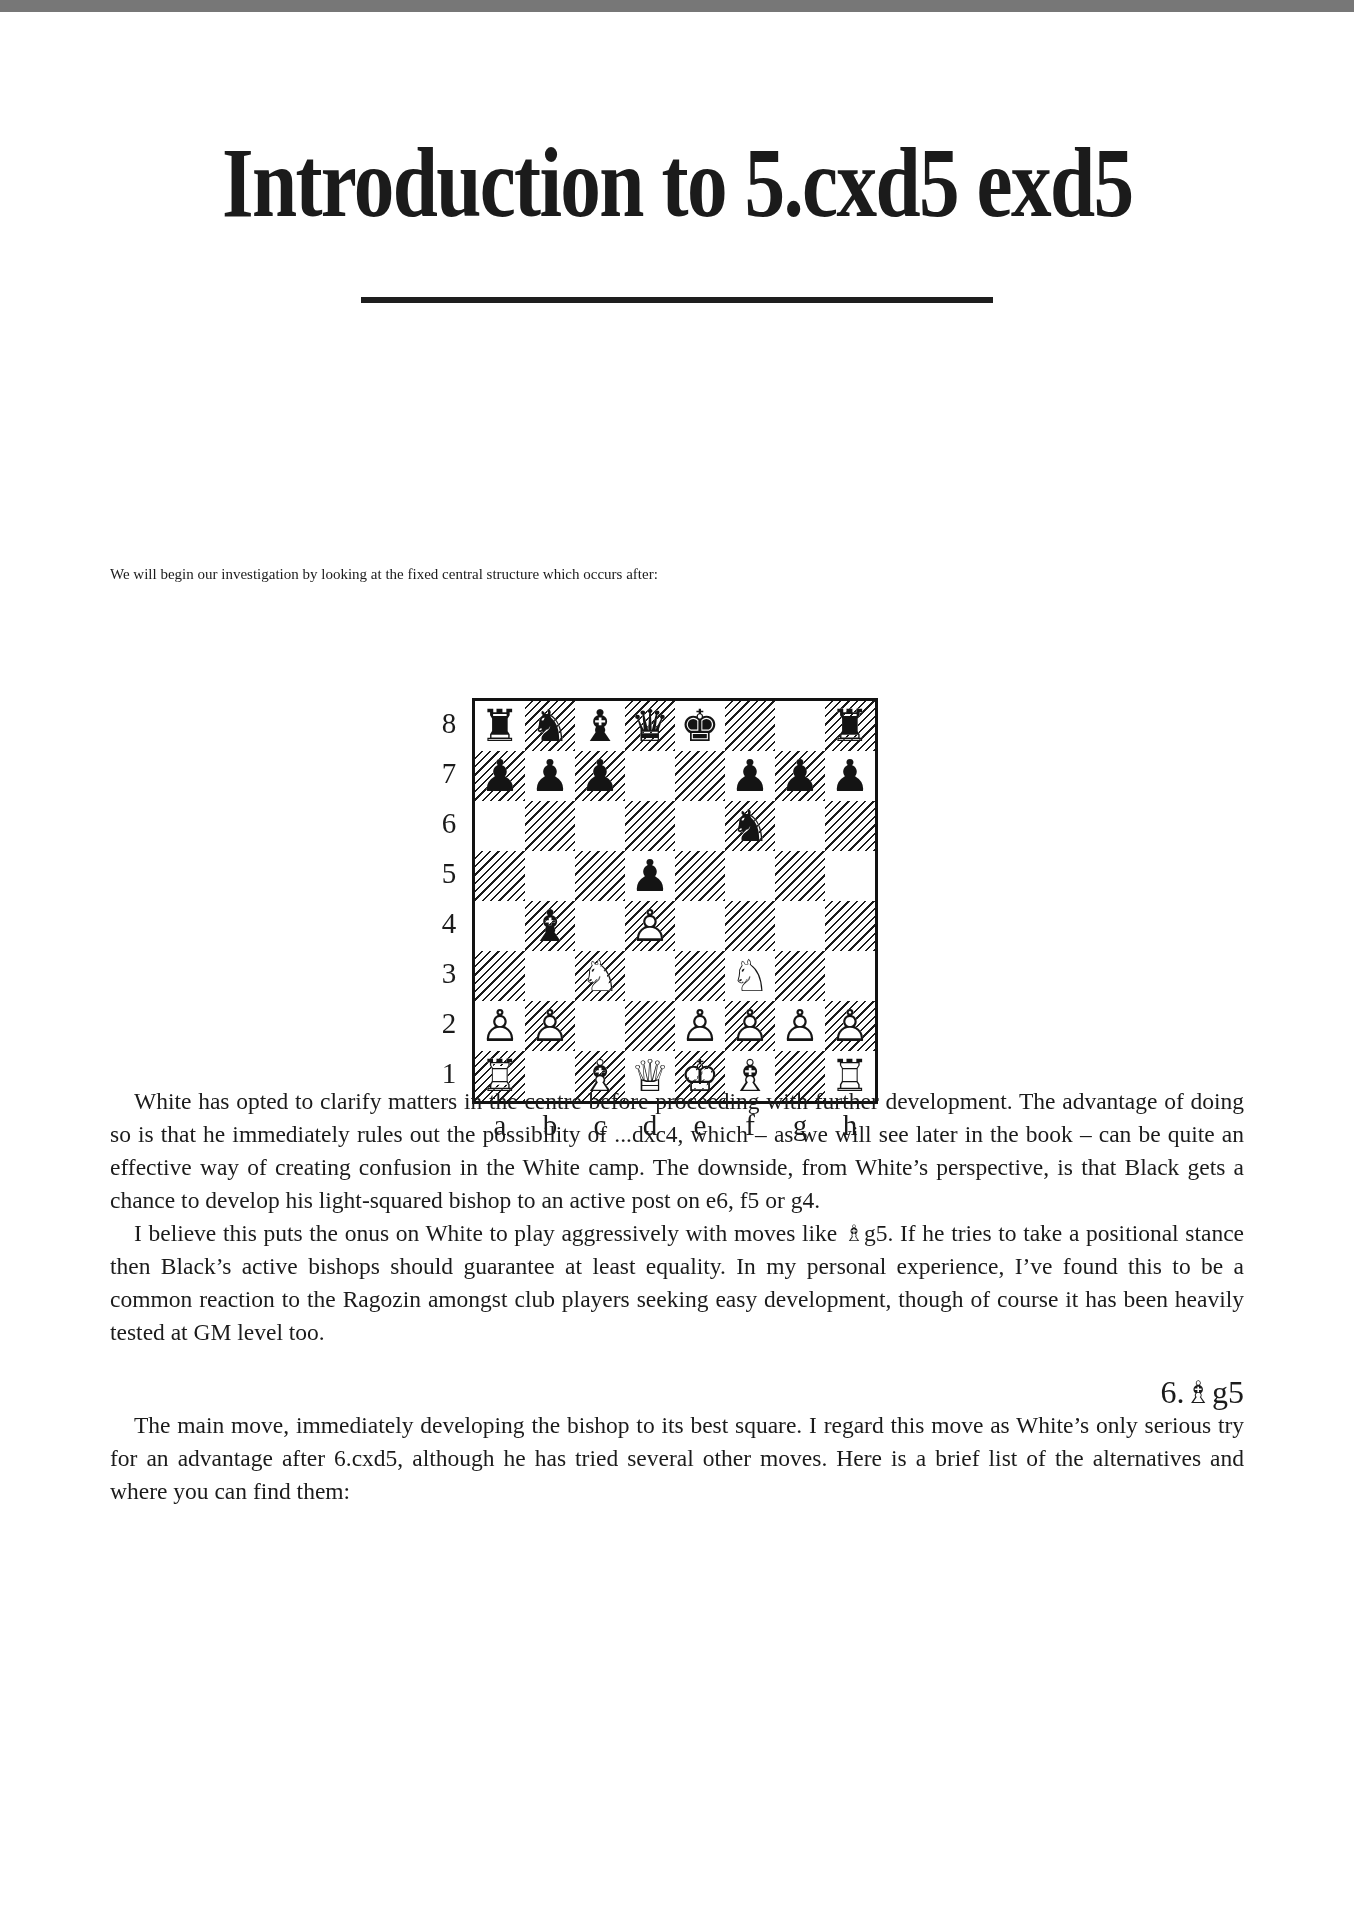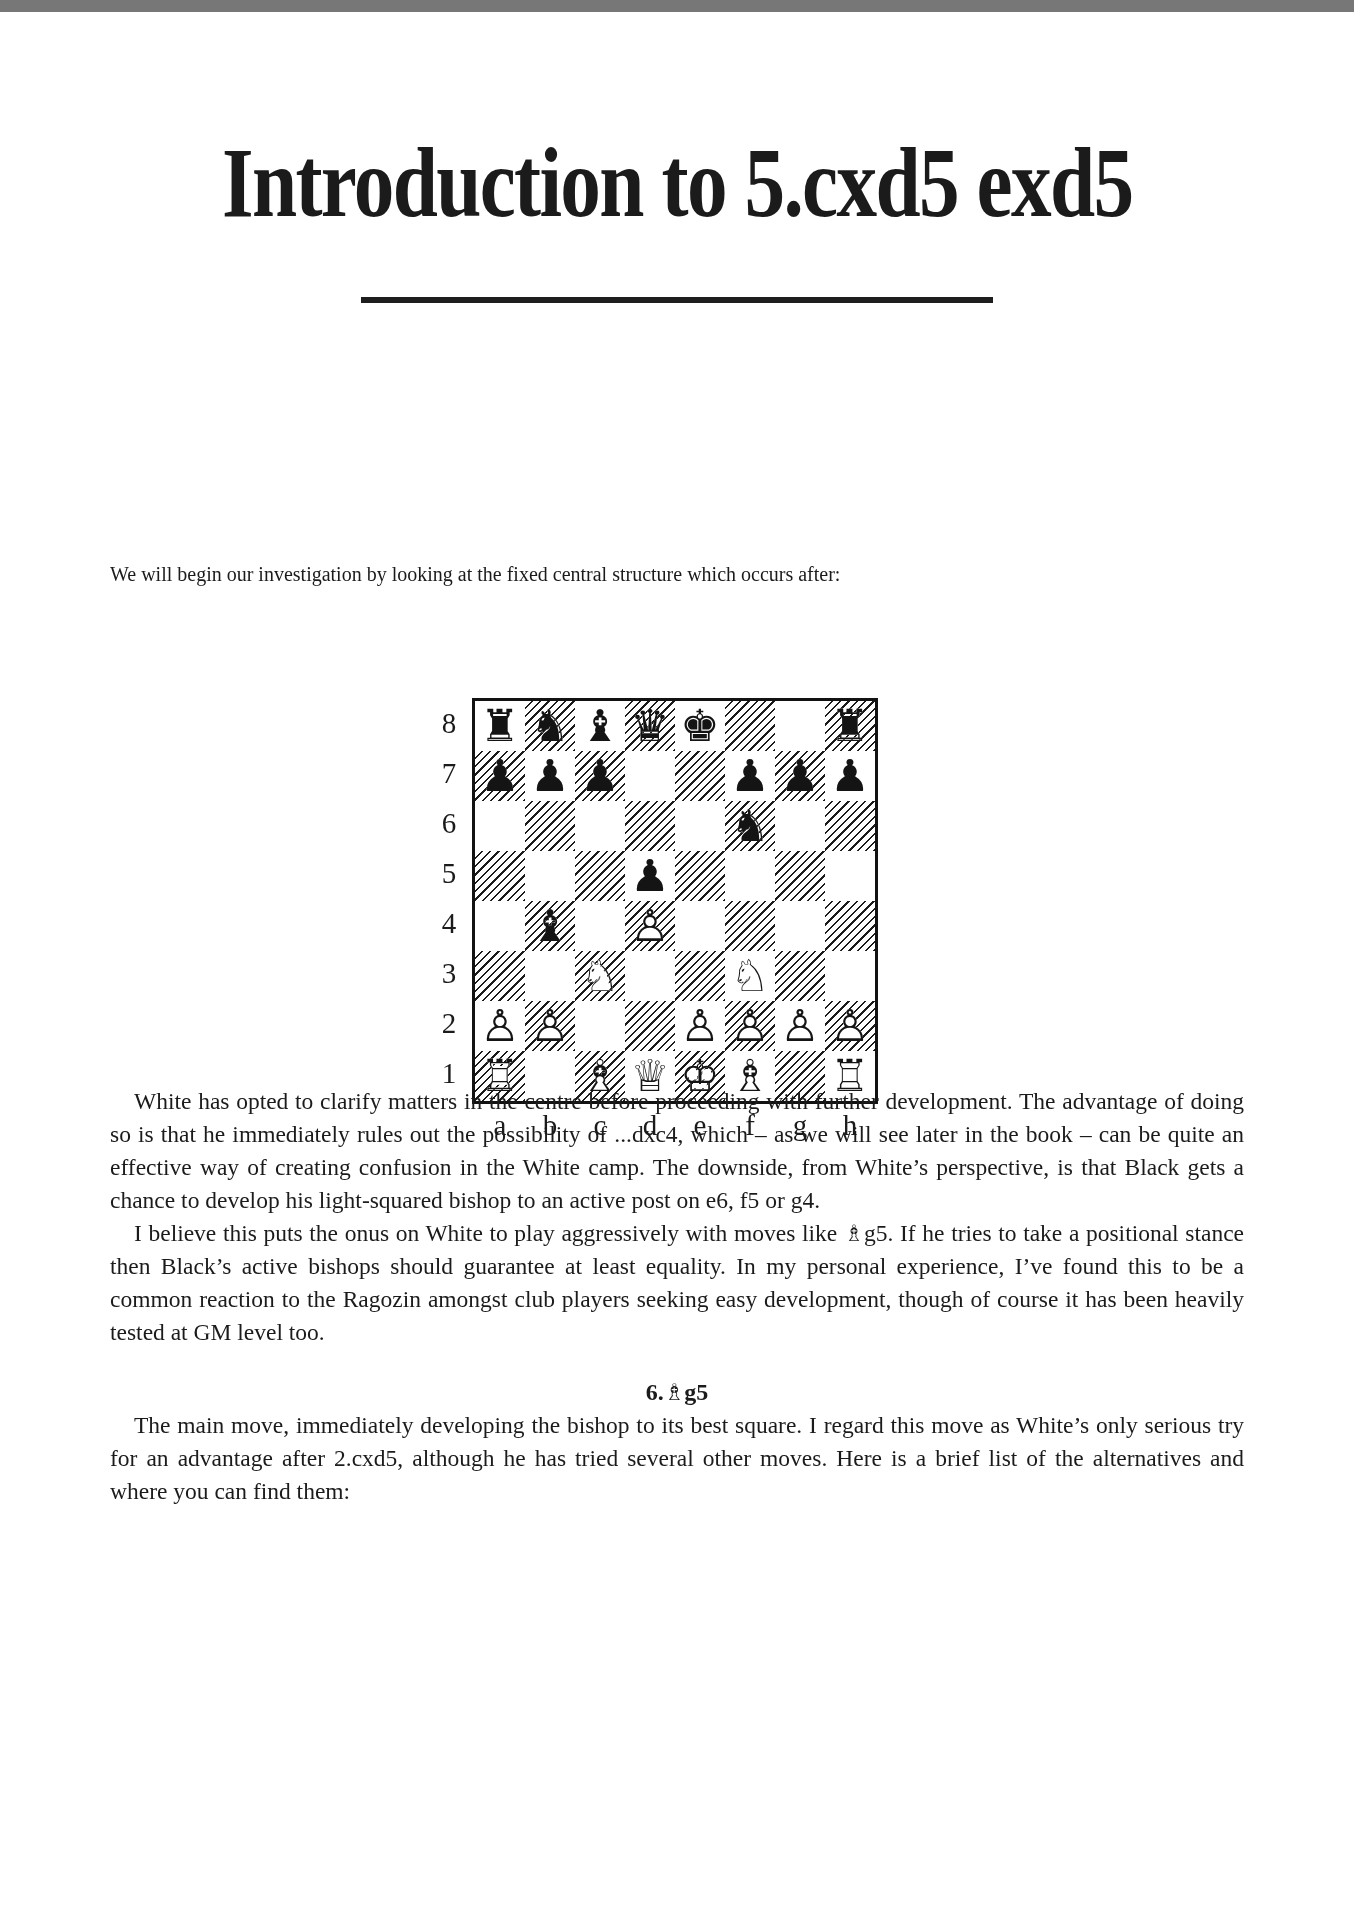--- a/index.html
+++ b/index.html
@@ -12,28 +12,28 @@
   
   .title-wrap { position:absolute; top:112px; left:0; width:100%; text-align:center; }
   .title {
     display:inline-block; font-size:99px; font-weight:bold; line-height:1.2;
     letter-spacing:-2px; white-space:nowrap;
     transform:scaleX(0.82); transform-origin:center;
   }
   .title-rule { position:absolute; top:285px; left:50%; margin-left:-316px; width:632px; height:6px; background:#1e1e1e; }
 
   
-  .intro { position:absolute; top:546px; left:110px; width:1134px; font-size:20px; line-height:33px; }
+  .intro { position:absolute; top:546px; left:110px; width:1134px; font-size:15px; line-height:33px; }
   .moves { position:absolute; top:601px; left:110px; width:1134px; font-size:24px; font-weight:bold; line-height:33px; }
   .fig { font-family:"DejaVu Sans", sans-serif; font-size:0.96em; }
 
   .body-text { position:absolute; top:1073px; left:110px; width:1134px; font-size:23.5px; line-height:33px; text-align:justify; }
   .body-text p { margin:0; }
   .body-text p.indent { text-indent:24px; }
-  .heading { margin-top:27px !important; font-size:24px; font-weight:bold; text-align:center; }
+  .heading { margin-top:27px !important; font-size:32px; font-weight:normal; text-align:right; }
   .last-para { margin-top:45px !important; line-height:35px; text-align:justify; text-align-last:justify; }
 
   
   .diagram { position:absolute; top:686px; left:426px; }
   .diagram-row { display:flex; }
   .rank-col { width:46px; display:flex; flex-direction:column; }
   .rank-label {
     height:50px; line-height:50px; text-align:center; font-size:29px; color:#1b1b1b;
   }
   .board {
@@ -307,16 +307,16 @@
         <div class="file-label">f</div>
         <div class="file-label">g</div>
         <div class="file-label">h</div>
       </div>
   </div>
 
   <div class="body-text">
     <p class="indent">White has opted to clarify matters in the centre before proceeding with further development. The advantage of doing so is that he immediately rules out the possibility of ...dxc4, which – as we will see later in the book – can be quite an effective way of creating confusion in the White camp. The downside, from White’s perspective, is that Black gets a chance to develop his light-squared bishop to an active post on e6, f5 or g4.</p>
     <p class="indent"><span>I believe this puts the onus on White to play aggressively with moves like </span><span class="fig">♗</span><span>g5. If he tries to take a positional stance then Black’s active bishops should guarantee at least equality. In my personal experience, I’ve found this to be a common reaction to the Ragozin amongst club players seeking easy development, though of course it has been heavily tested at GM level too.</span></p>
     <p class="heading"><span>6.</span><span class="fig">♗</span><span>g5</span></p>
-    <p class="indent">The main move, immediately developing the bishop to its best square. I regard this move as White’s only serious try for an advantage after 2.cxd5, although he has tried several other moves. Here is a brief list of the alternatives and where you can find them:</p>
+    <p class="indent">The main move, immediately developing the bishop to its best square. I regard this move as White’s only serious try for an advantage after 6.cxd5, although he has tried several other moves. Here is a brief list of the alternatives and where you can find them:</p>
   </div>
 
 </div>
 
 </body></html>

